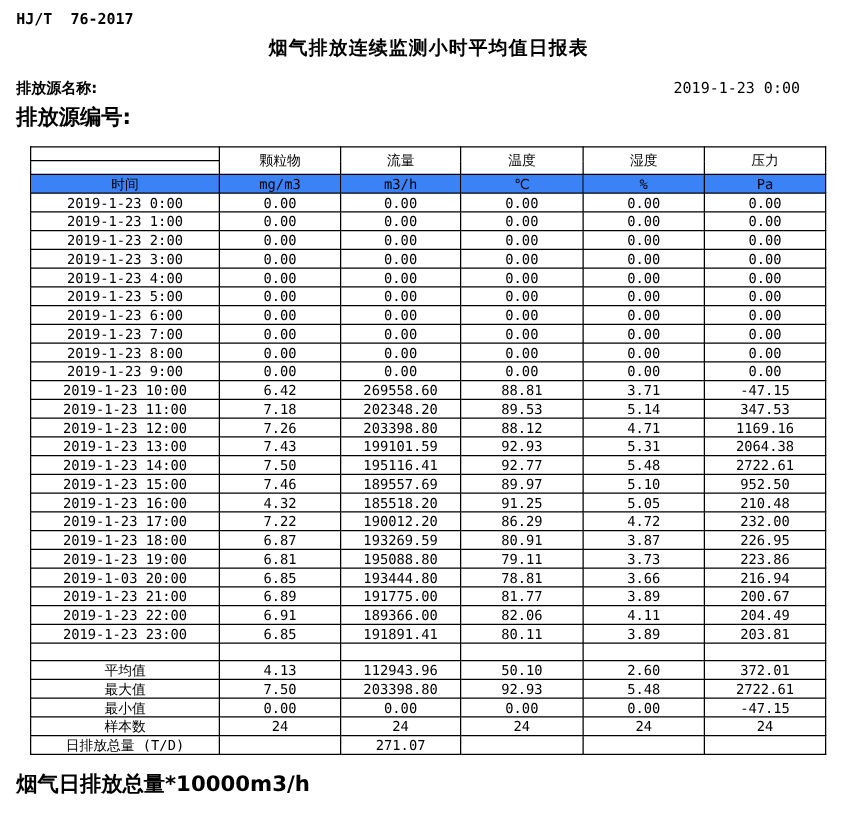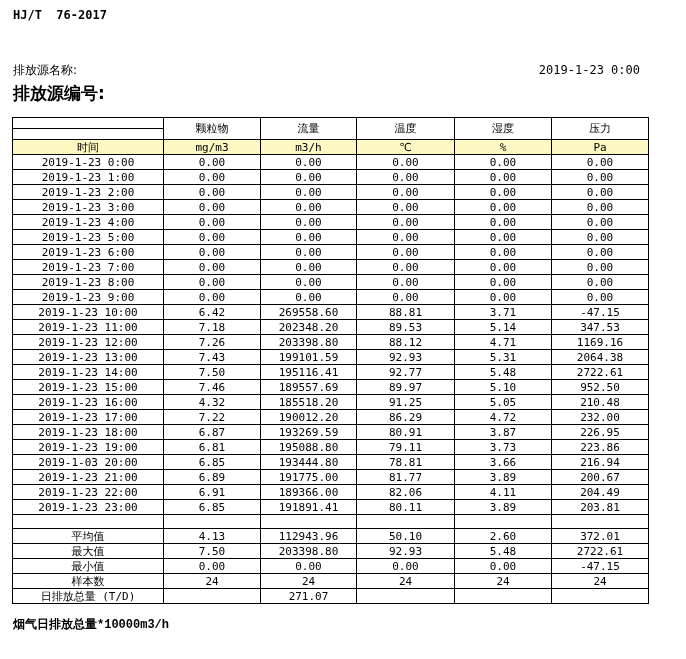--- a/index.html
+++ b/index.html
@@ -4,48 +4,49 @@
 <style>
   * { margin:0; padding:0; box-sizing:border-box; }
   html,body { background:#fff; }
   body { width:686px; height:659px; color:#000; font-family:"DejaVu Sans","Liberation Sans",sans-serif; }
   .page { position:relative; width:686px; height:635px; background:#fff; overflow:hidden; }
 
   .std-code { position:absolute; left:13px; top:8px; font-weight:bold; font-size:12px;
               font-family:"DejaVu Sans Mono","DejaVu Sans",monospace; white-space:pre; }
   .title { position:absolute; left:0; top:29px; width:100%; text-align:center;
            font-weight:bold; font-size:15px; letter-spacing:1px; }
-  .src-name { position:absolute; left:13px; top:62px; font-weight:normal; font-size:12px; }
+  .src-name { position:absolute; left:13px; top:62px; font-weight:bold; font-size:12px; }
   .src-code { position:absolute; left:13px; top:82px; font-weight:bold; font-size:17px; }
   .report-dt { position:absolute; top:63px; right:46px; font-size:12px;
                font-family:"DejaVu Sans Mono","DejaVu Sans",monospace; }
 
-  table.report { position:absolute; left:12px; top:117px; border-collapse:collapse;
+  table.report { position:absolute; left:24px; top:117px; border-collapse:collapse;
                  table-layout:fixed; width:636px; }
   table.report td { border:1px solid #000; text-align:center; vertical-align:middle;
                     padding:0; height:15px; line-height:13px; font-size:11px;
                     font-family:"DejaVu Sans Mono","DejaVu Sans",monospace;
                     overflow:hidden; white-space:nowrap; }
   tr.thin td { height:11px; }
   td.cjk { font-size:12px; font-family:"DejaVu Sans","Liberation Sans",sans-serif; }
-  tr.units-row td { background:#fef9c3; }
+  tr.units-row td { background:#3b82f6; }
   tr.spacer-row td { height:14px; }
 
-  .note { position:absolute; left:13px; top:616px; font-weight:bold; font-size:12px;font-family:Liberation Mono, monospace; }
+  .note { position:absolute; left:13px; top:616px; font-weight:bold; font-size:17px; }
   .sig  { position:absolute; top:635px; font-weight:normal; font-size:12px; white-space:nowrap; }
   .sig-unit { left:13px; }  .sig-resp { left:230px; }  .sig-reporter { left:345px; }
   .sig-date { left:480px; } .sig-year { left:565px; }  .sig-month { left:613px; }
   .sig-day  { left:656px; }
 </style>
 </head>
 <body>
 
 <div class="page">
 
   <div class="std-code">HJ/T  76-2017</div>
+  <div class="title">烟气排放连续监测小时平均值日报表</div>
   <div class="src-name">排放源名称:</div>
   <div class="src-code">排放源编号:</div>
   <div class="report-dt">2019-1-23  0:00</div>
 
   <table class="report">
     <colgroup>
       <col style="width:151px">
         <col style="width:97px">
         <col style="width:96px">
       <col style="width:98px">

